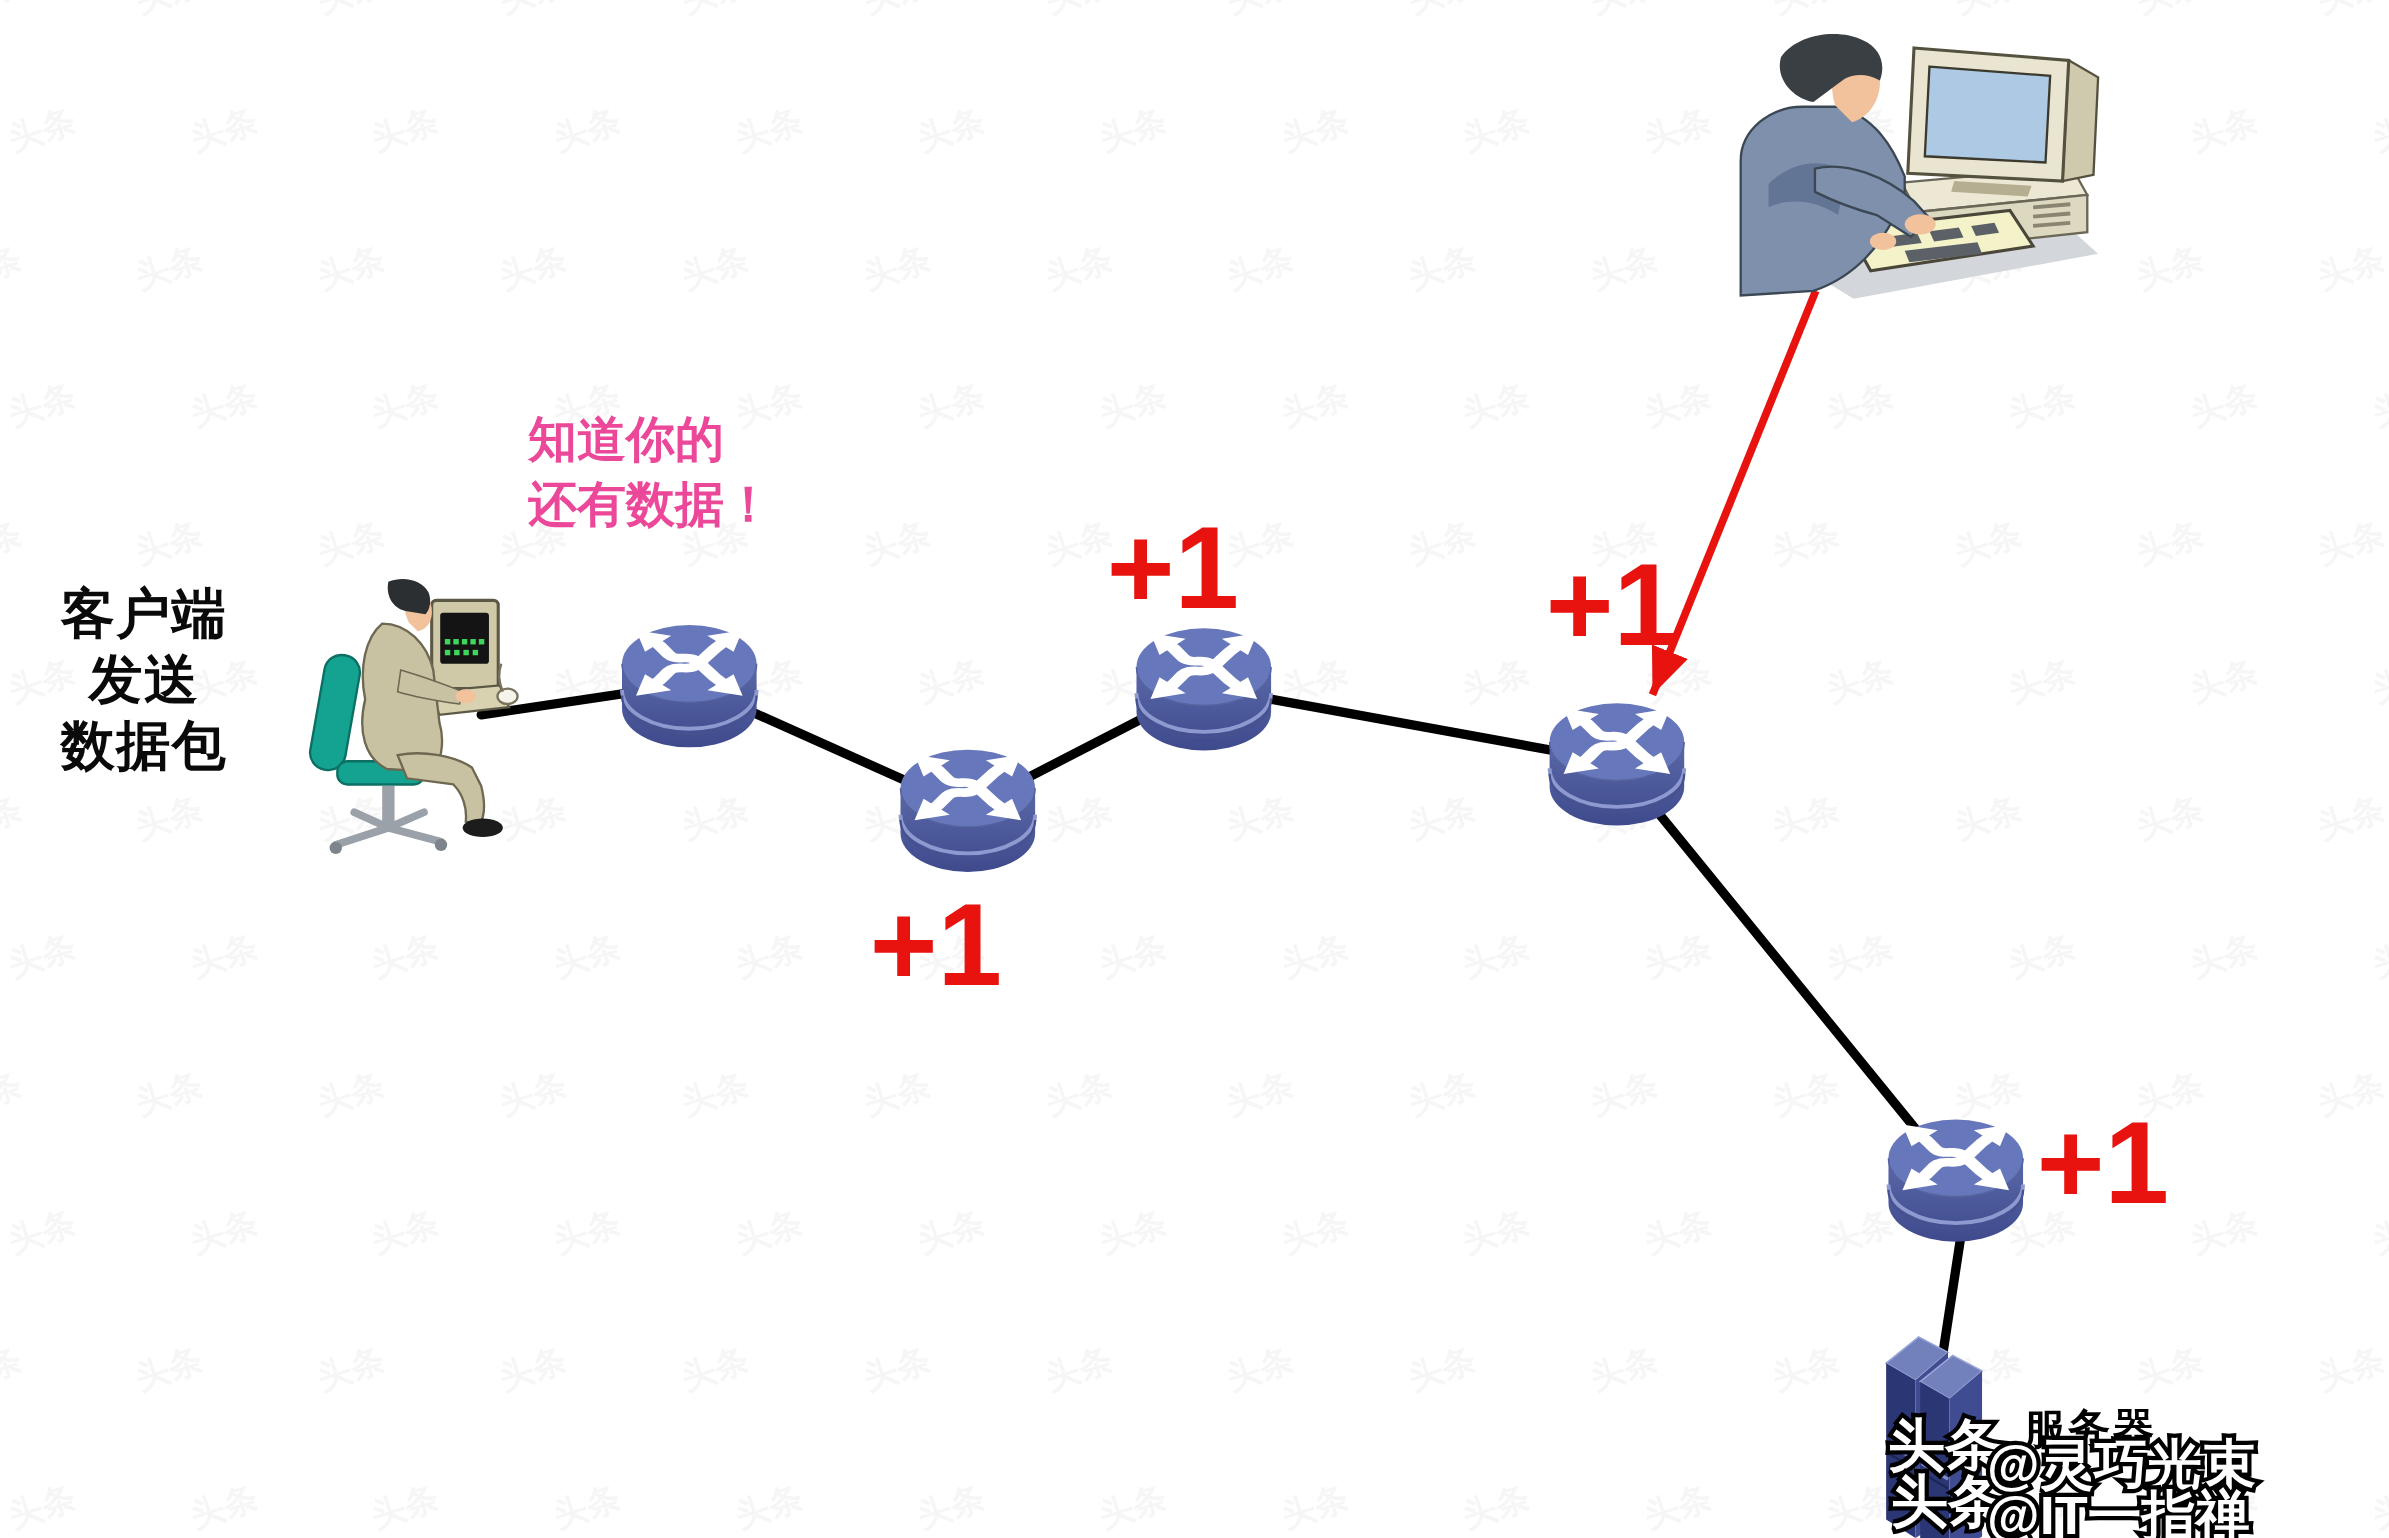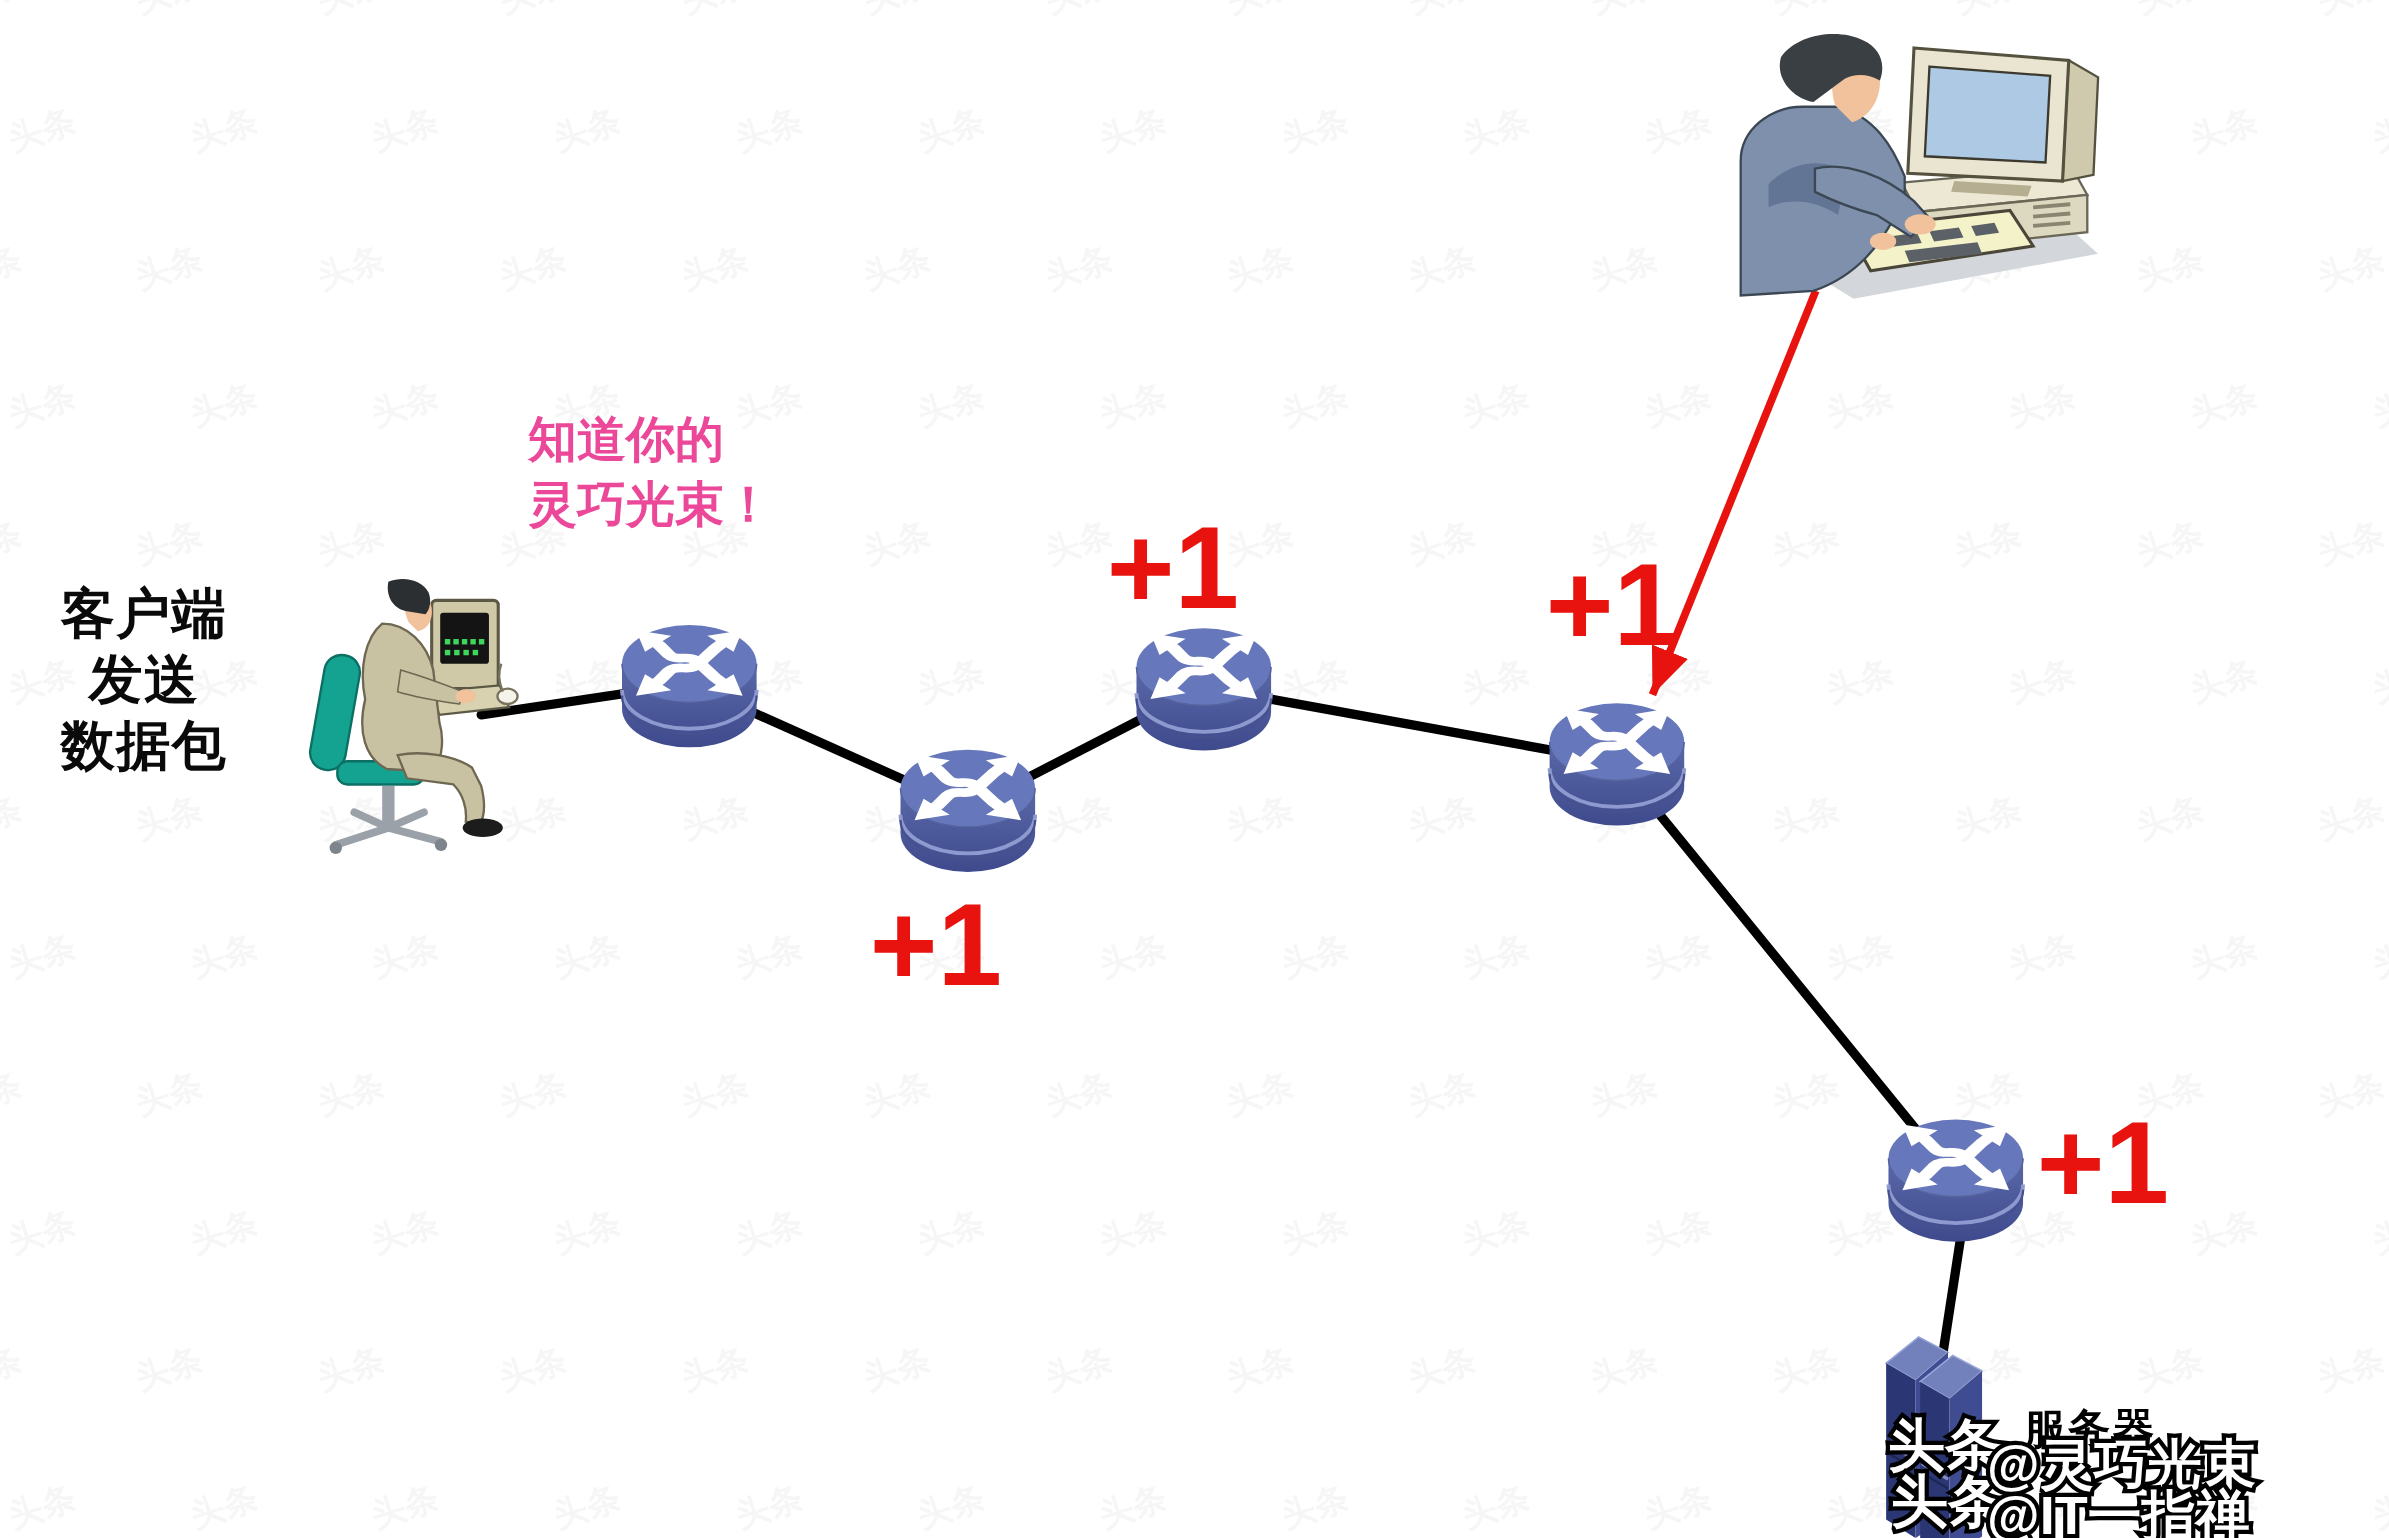--- a/index.html
+++ b/index.html
@@ -351,21 +351,21 @@
   </svg>
 
   <div class="label client-label">
     <div>客户端</div>
     <div>发送</div>
     <div>数据包</div>
   </div>
 
   <div class="label red-note">
     <div>知道你的</div>
-    <div>灵巧光束！</div>
+    <div>还有数据！</div>
   </div>
 
 
   <div class="plus" id="plus-0" style="left: 843px; top: 882px;">+1</div>
   <div class="plus" id="plus-1" style="left: 1080px; top: 505px;">+1</div>
   <div class="plus" id="plus-2" style="left: 1519px; top: 542px;">+1</div>
   <div class="plus" id="plus-3" style="left: 2010px; top: 1100px;">+1</div>
 
   <div class="label server-label">服务器</div>
 

